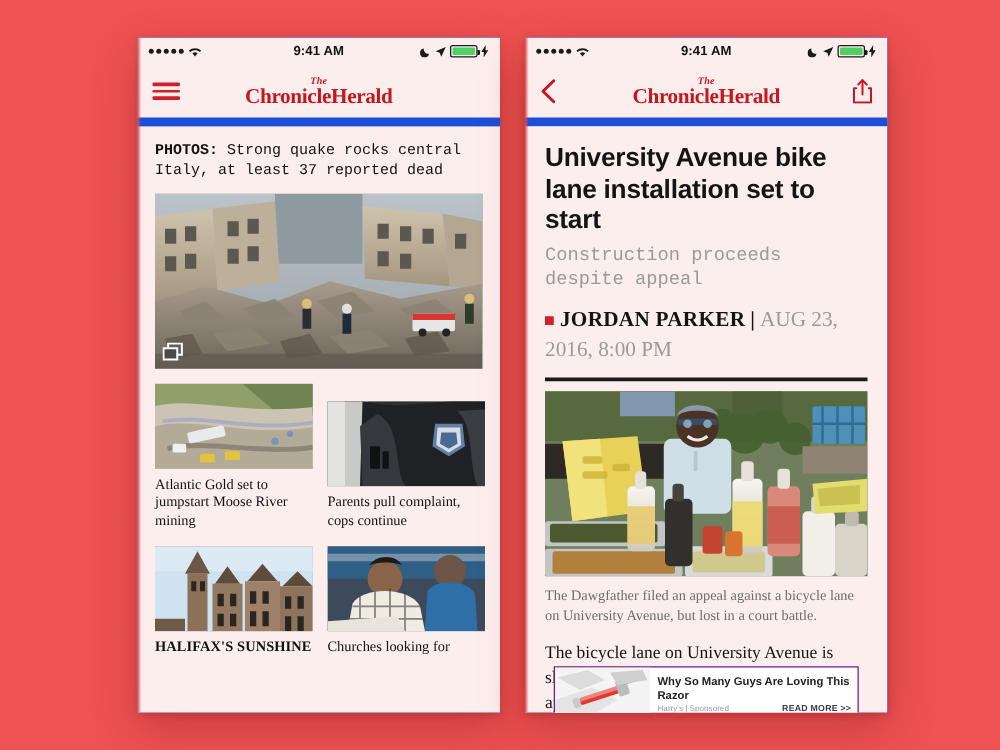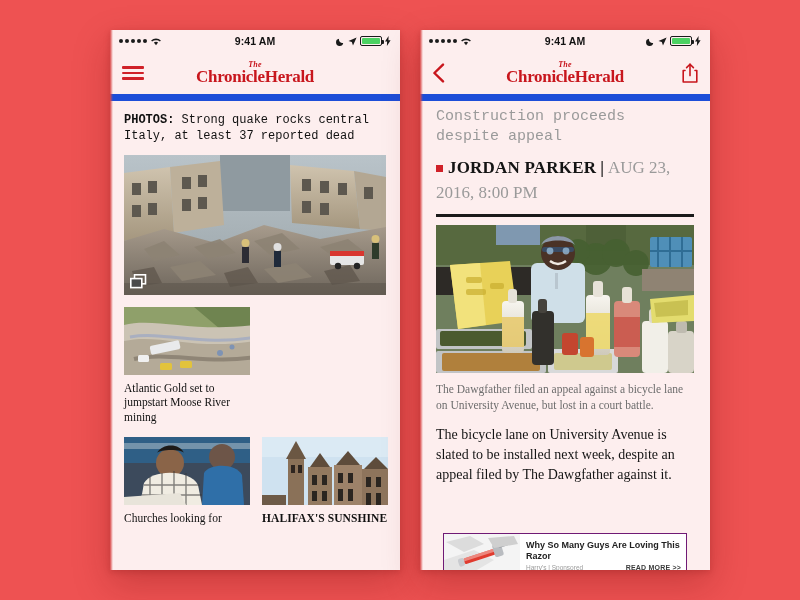--- a/index.html
+++ b/index.html
@@ -514,47 +514,41 @@
               <rect x="26" y="36" width="30" height="9" rx="2" fill="#e9eaec" transform="rotate(-12 41 40)"></rect>
               <rect x="14" y="48" width="11" height="7" rx="1.5" fill="#f0f0f0"></rect>
               <rect x="36" y="56" width="12" height="7" rx="1.5" fill="#e2c33c"></rect>
               <rect x="56" y="54" width="12" height="7" rx="1.5" fill="#e2c33c"></rect>
               <circle cx="96" cy="46" r="3" fill="#7e93b4"></circle>
               <circle cx="108" cy="40" r="2.5" fill="#7e93b4"></circle>
             </svg>
           </div>
           <div class="thumb-title">Atlantic Gold set to jumpstart Moose River mining</div>
         </div>
-      </div>
-
-      <div class="grid-row">
         <div class="grid-col">
           <div class="thumb">
             <svg width="131" height="68" viewBox="0 0 131 68" preserveAspectRatio="none">
-              <rect width="131" height="68" fill="#3c4a5c"></rect>
-              <rect x="0" y="0" width="131" height="26" fill="#2f5f86"></rect>
-              <rect x="0" y="6" width="131" height="6" fill="#b9c7cf" opacity="0.5"></rect>
-              <circle cx="98" cy="20" r="13" fill="#6d5548"></circle>
-              <path d="M80 36 C86 26 112 26 118 38 L120 68 L78 68Z" fill="#2f6fa8"></path>
-              <circle cx="46" cy="26" r="14" fill="#8a6448"></circle>
-              <path d="M33 16 C38 6 56 6 60 16 C58 12 36 12 33 16Z" fill="#1d1a18"></path>
-              <path d="M20 46 C28 32 66 32 74 48 L78 68 L16 68Z" fill="#f0ece2"></path>
-              <g stroke="#3a3a3a" stroke-width="1.4" opacity="0.6">
-                <path d="M26 40 L26 68"></path>
-                  <path d="M38 36 L38 68"></path>
-                  <path d="M50 34 L50 68"></path>
-                <path d="M62 36 L62 68"></path>
-                  <path d="M20 48 L76 48"></path>
-                  <path d="M18 58 L78 58"></path>
-              </g>
-              <path d="M0 60 L56 56 L62 68 L0 68Z" fill="#e8e4da"></path>
+              <rect width="131" height="68" fill="#2e3034"></rect>
+              <rect x="0" y="0" width="32" height="68" fill="#c9c9c7"></rect>
+              <rect x="0" y="0" width="14" height="68" fill="#e3e3e1"></rect>
+              <path d="M28 0 C54 6 72 2 100 0 L131 0 L131 68 L26 68Z" fill="#1f2124"></path>
+              <path d="M40 10 C60 22 52 48 62 68 L28 68 L26 20Z" fill="#35383d"></path>
+              <path d="M104 8 C118 22 112 46 120 68 L131 68 L131 6Z" fill="#3a3d42"></path>
+              <path d="M86 18 L108 18 L110 36 L97 44 L84 36Z" fill="#5d7fa8"></path>
+              <path d="M88 21 L106 21 L107 35 L97 41 L87 35Z" fill="#d9dde3"></path>
+              <path d="M91 25 L103 25 L104 34 L97 38 L90 34Z" fill="#4a6a92"></path>
+              <rect x="34" y="36" width="8" height="18" rx="1" fill="#0f1113"></rect>
+              <rect x="44" y="40" width="5" height="14" rx="1" fill="#0f1113"></rect>
             </svg>
           </div>
-          <div class="thumb-title">Churches looking for</div>
+          <div class="thumb-title">Parents pull complaint, cops continue</div>
         </div>
+      </div>
+
+      <div class="grid-row">
         <div class="grid-col">
           <div class="thumb">
             <svg width="131" height="68" viewBox="0 0 131 68" preserveAspectRatio="none">
               <rect width="131" height="68" fill="#cfe2f0"></rect>
               <rect x="0" y="0" width="131" height="20" fill="#dbeaf4"></rect>
               <path d="M24 22 L34 4 L44 22Z" fill="#6b5743"></path>
               <rect x="26" y="22" width="16" height="46" fill="#8a7158"></rect>
               <rect x="29" y="28" width="4" height="8" fill="#2e2520"></rect>
               <rect x="36" y="28" width="4" height="8" fill="#2e2520"></rect>
               <path d="M48 30 L58 16 L68 30Z" fill="#5e4c3b"></path>
@@ -575,20 +569,44 @@
                 <rect x="104" y="40" width="5" height="10"></rect>
                   <rect x="114" y="40" width="5" height="10"></rect>
                 <rect x="104" y="56" width="5" height="12"></rect>
                   <rect x="114" y="56" width="5" height="12"></rect>
               </g>
               <rect x="0" y="58" width="24" height="10" fill="#6d5a47"></rect>
             </svg>
           </div>
           <div class="thumb-title caps">HALIFAX'S SUNSHINE</div>
         </div>
+        <div class="grid-col">
+          <div class="thumb">
+            <svg width="131" height="68" viewBox="0 0 131 68" preserveAspectRatio="none">
+              <rect width="131" height="68" fill="#3c4a5c"></rect>
+              <rect x="0" y="0" width="131" height="26" fill="#2f5f86"></rect>
+              <rect x="0" y="6" width="131" height="6" fill="#b9c7cf" opacity="0.5"></rect>
+              <circle cx="98" cy="20" r="13" fill="#6d5548"></circle>
+              <path d="M80 36 C86 26 112 26 118 38 L120 68 L78 68Z" fill="#2f6fa8"></path>
+              <circle cx="46" cy="26" r="14" fill="#8a6448"></circle>
+              <path d="M33 16 C38 6 56 6 60 16 C58 12 36 12 33 16Z" fill="#1d1a18"></path>
+              <path d="M20 46 C28 32 66 32 74 48 L78 68 L16 68Z" fill="#f0ece2"></path>
+              <g stroke="#3a3a3a" stroke-width="1.4" opacity="0.6">
+                <path d="M26 40 L26 68"></path>
+                  <path d="M38 36 L38 68"></path>
+                  <path d="M50 34 L50 68"></path>
+                <path d="M62 36 L62 68"></path>
+                  <path d="M20 48 L76 48"></path>
+                  <path d="M18 58 L78 58"></path>
+              </g>
+              <path d="M0 60 L56 56 L62 68 L0 68Z" fill="#e8e4da"></path>
+            </svg>
+          </div>
+          <div class="thumb-title">Churches looking for</div>
+        </div>
       </div>
 
     </div>
   </div>
 
   <div class="phone phone-right">
 
     <div class="statusbar">
       <div class="sb-left">
         <span class="dots">
@@ -646,20 +664,21 @@
             <path d="M3 7.5 H1.2 V19 H14.8 V7.5 H13" fill="none" stroke="#c8161d" stroke-width="1.6" stroke-linecap="round" stroke-linejoin="round"></path>
             <path d="M8 1.2 V12.6" fill="none" stroke="#c8161d" stroke-width="1.6" stroke-linecap="round"></path>
             <path d="M4.6 4.6 8 1.2 11.4 4.6" fill="none" stroke="#c8161d" stroke-width="1.6" stroke-linecap="round" stroke-linejoin="round"></path>
           </svg>
         </span>
       </div>
     </div>
 
     <div class="article">
 
+      <div class="art-headline">University Avenue bike lane installation set to start</div>
       <div class="art-sub">Construction proceeds despite appeal</div>
 
       <div class="byline">
         <span class="sq"></span><span class="author">JORDAN PARKER</span><span class="pipe">|</span><span>AUG 23, 2016, 8:00 PM</span>
       </div>
 
       <div class="rule"></div>
 
       <div class="art-photo">
         <svg width="258" height="148" viewBox="0 0 258 148" preserveAspectRatio="none">

